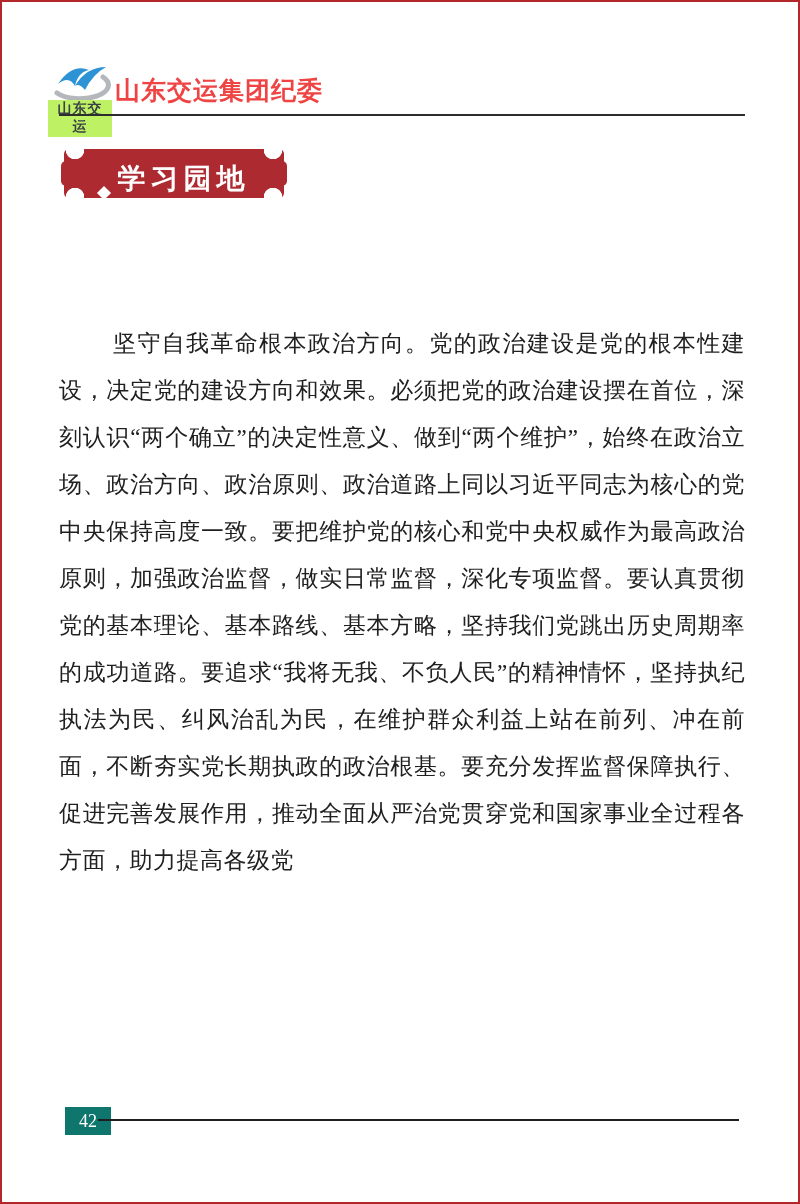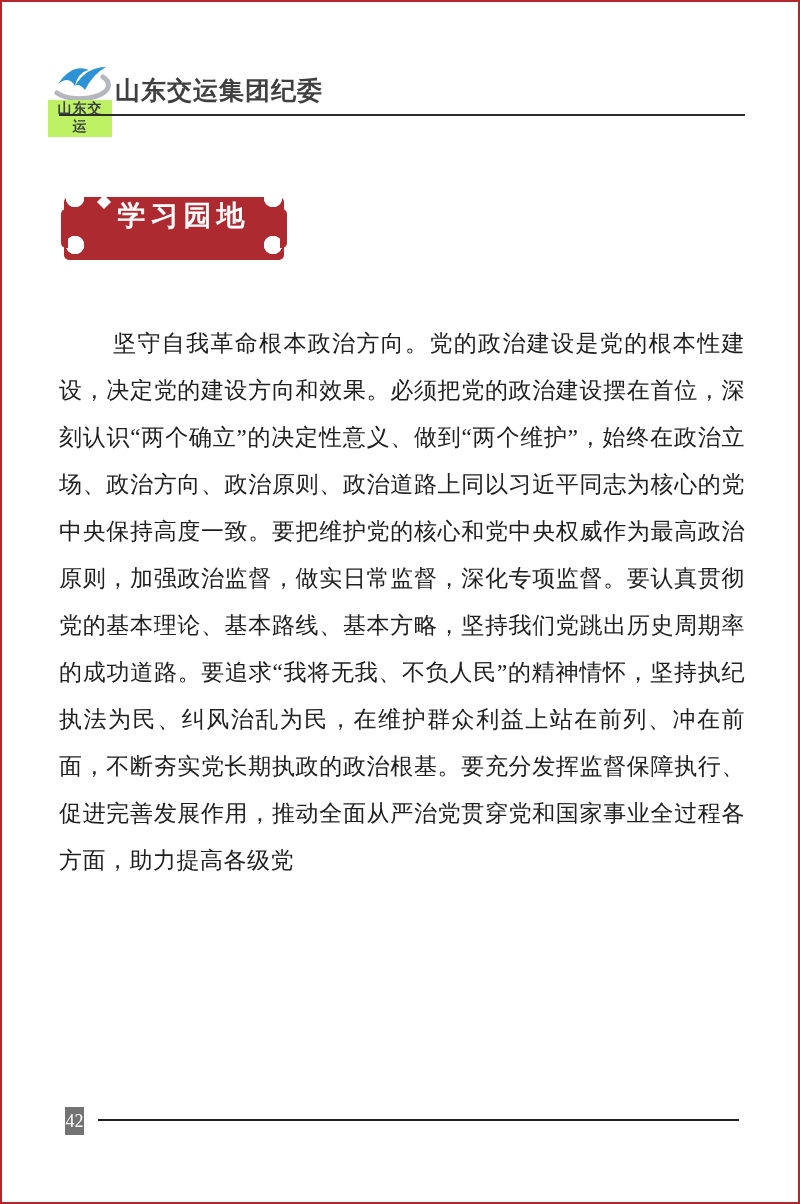--- a/index.html
+++ b/index.html
@@ -25,41 +25,40 @@
     font-weight: 700;
     color: #3c4146;
     background: #bef264;
     display: inline-block;
     padding: 0 3px 1px 3px;
     letter-spacing: 1px;
   }
   .org-title {
     position: absolute; left: 113px; top: 72px;
     font-family: "Liberation Sans", "DejaVu Sans", sans-serif;
-    font-size: 25px; font-weight: 700; color: #404040;
+    font-size: 25px; font-weight: 700; color: #ef4444;
     letter-spacing: 1px;
   }
   .header-rule {
     position: absolute; left: 57px; top: 112px;
     width: 686px; height: 2px; background: #2d2d2d;
   }
 
   
   .badge {
     position: absolute; left: 62px; top: 147px;
-    width: 220px; height: 63px;
-    display: flex; align-items: flex-start; justify-content: center;
+    width: 220px; height: 49px;
+    display: flex; align-items: flex-end; justify-content: center;
     border-radius: 5px;
     background:
       radial-gradient(circle at 11px 1px,            #ffffff 9px, transparent 9.5px),
       radial-gradient(circle at 209px 1px,           #ffffff 9px, transparent 9.5px),
       radial-gradient(circle at 11px 48px,           #ffffff 9px, transparent 9.5px),
       radial-gradient(circle at 209px 48px,          #ffffff 9px, transparent 9.5px),
       #ad2a30;
-    margin-top: 48px;
   }
   .badge::before, .badge::after {
     content: ""; position: absolute; top: 12px; bottom: 12px; width: 7px;
     background: #ad2a30;
   }
   .badge::before { left: -3px; border-radius: 5px 0 0 5px; }
   .badge::after  { right: -3px; border-radius: 0 5px 5px 0; }
   .diamond-icon {
     width: 9px; height: 9px;
     border: 5px solid #ffffff;
@@ -86,22 +85,22 @@
     position: absolute; left: 57px; top: 318px; width: 686px;
     font-size: 23px; line-height: 47px; color: #202020;
     text-align: justify;
     letter-spacing: 0.5px;
   }
   .article-body p { text-indent: 2.35em; margin: 0; }
 
   
   .page-number {
     position: absolute; left: 63px; top: 1105px;
-    width: 19px; height: 28px;
-    background: #737373; color: #ffffff;
+    width: 46px; height: 28px;
+    background: #0f766e; color: #ffffff;
     display: flex; align-items: center; justify-content: center;
     font-family: "Liberation Serif", "DejaVu Serif", serif;
     font-size: 18px;
   }
   .footer-rule {
     position: absolute; left: 96px; top: 1117px;
     width: 641px; height: 2px; background: #1e1e1e;
   }
 </style>
 </head>

